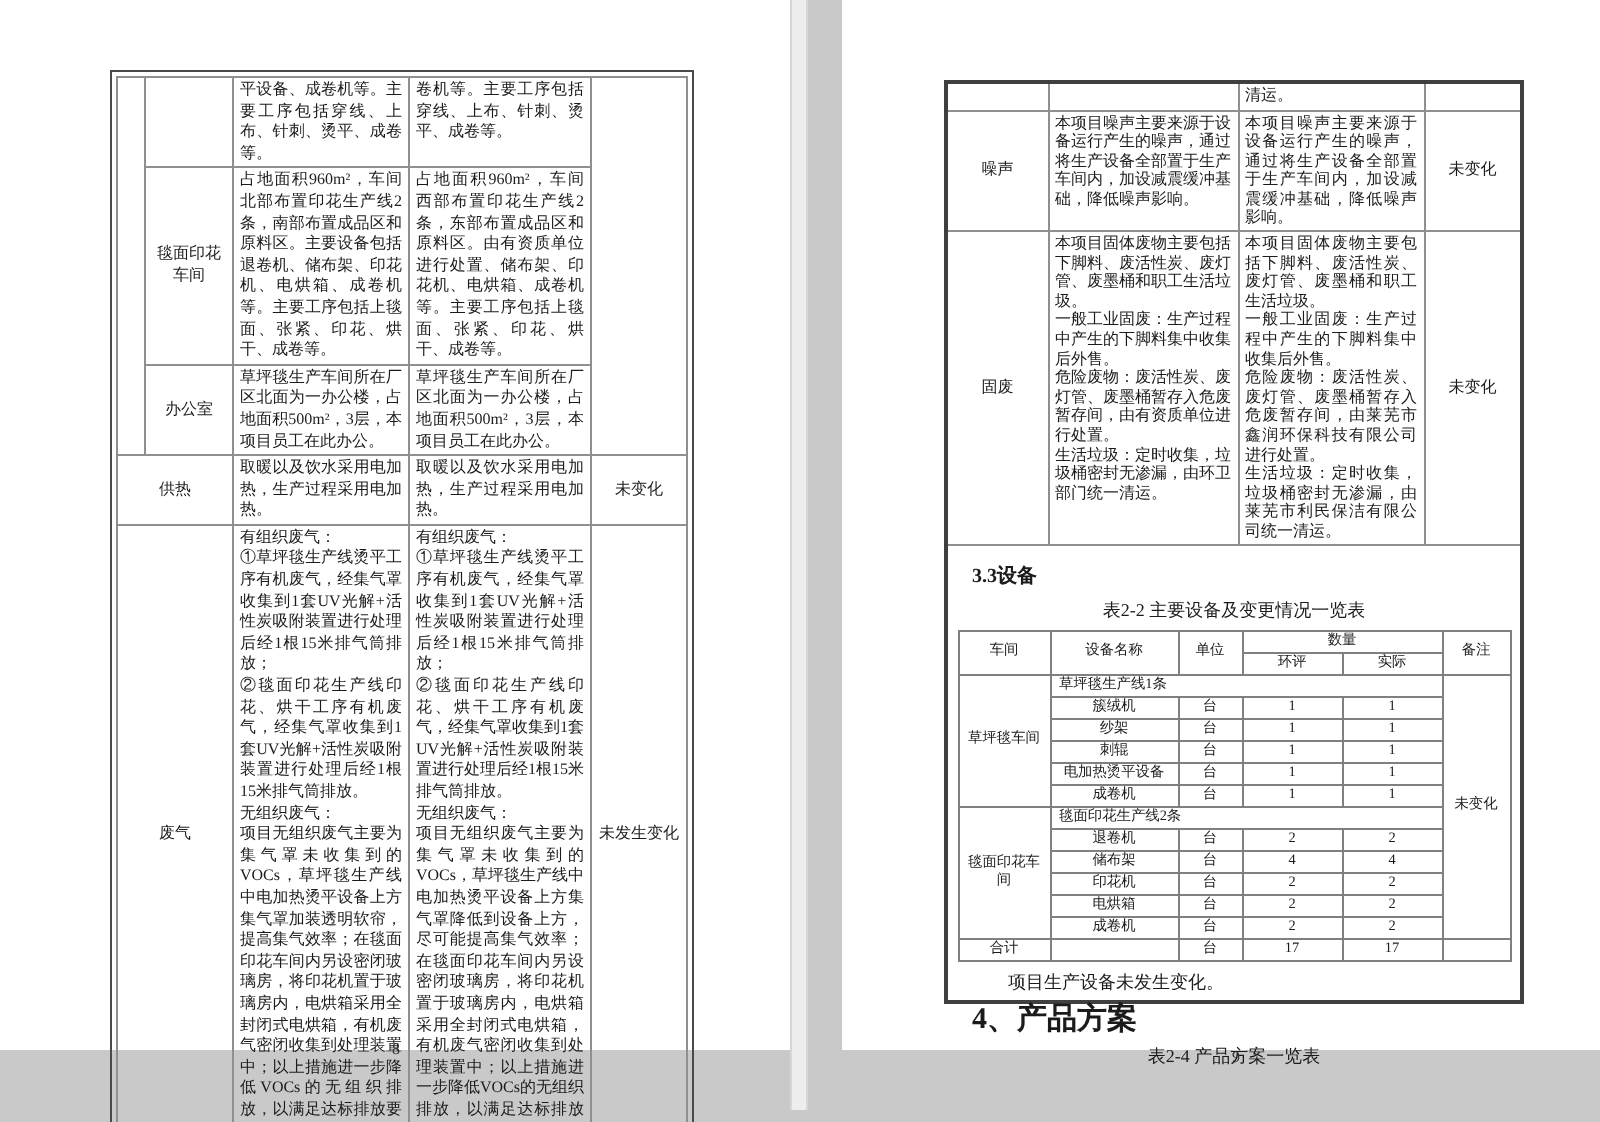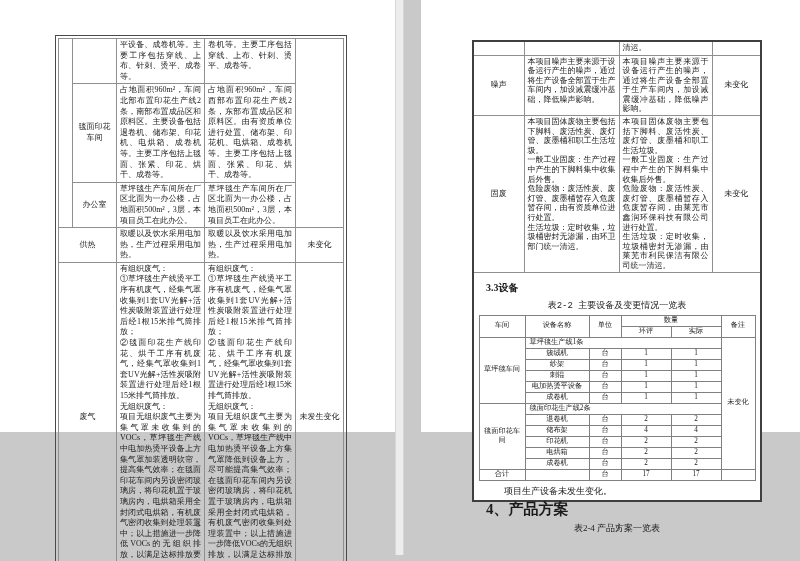--- a/index.html
+++ b/index.html
@@ -2,21 +2,21 @@
 <html><head>
 <meta charset="utf-8">
 <style>
   html,body{margin:0;padding:0;}
   body{
     width:800px;height:561px;position:relative;overflow:hidden;
     background:#c9c9c9;
     font-family:"Liberation Serif","DejaVu Serif",serif;
     color:#1b1b1b;
   }
-  .page{position:absolute;top:0;height:432px;background:#ffffff;}
+  .page{position:absolute;top:0;height:525px;background:#ffffff;}
   #page-left{left:0;width:395px;}
   #page-right{left:421px;width:396px;}
   .page-gap{position:absolute;left:395px;top:0;width:9px;height:555px;background:#ededed;
     border-left:1px solid #d6d6d6;border-right:1px solid #d6d6d6;box-sizing:border-box;}
 
   
   #tbl8{position:absolute;left:58px;top:38px;width:285px;border-collapse:collapse;
     table-layout:fixed;border:1px solid #4a4a4a;outline:1px solid #4a4a4a;outline-offset:2px;}
   #tbl8 td{border:1px solid #8f8f8f;padding:1px 3px;font-size:8px;line-height:10.6px;}
   .cell-label{text-align:center;vertical-align:middle;font-size:8.5px;}
@@ -27,21 +27,21 @@
   #frame9{position:absolute;left:51px;top:40px;width:290px;height:462px;
     border:2px solid #3f3f3f;box-sizing:border-box;background:#fff;}
   #tbl9{width:100%;border-collapse:collapse;table-layout:fixed;}
   #tbl9 td{border:1px solid #8f8f8f;padding:1px 3px;font-size:8px;line-height:9.6px;}
   #tbl9 tr:first-child td{border-top:none;}
   #tbl9 td:first-child{border-left:none;}
   #tbl9 td:last-child{border-right:none;}
 
   .h33{margin:8px 0 3px 12px;font-size:10px;font-weight:bold;}
   .para{margin:0 12px;font-size:9px;line-height:13px;text-align:justify;text-indent:2em;}
-  .tbl-title{text-align:center;font-size:9px;margin:4px 0 3px;font-family:Liberation Mono, monospace;}
+  .tbl-title{text-align:center;font-size:9px;margin:4px 0 3px;}
   #tbl22{margin:0 auto;width:276px;border-collapse:collapse;table-layout:fixed;
     font-size:7.2px;border:1px solid #333;}
   #tbl22 td{border:1px solid #808080;text-align:center;padding:0 1px;height:10px;line-height:9.4px;}
   #tbl22 .line-cell{text-align:left;padding-left:4px;}
   .note{margin:4px 12px 0;font-size:9px;text-indent:2em;line-height:12px;}
   .h4{margin:3px 0 2px 12px;font-size:15px;font-weight:bold;}
   .tbl-title2{text-align:center;font-size:9px;margin:3px 0;}
 
   .pagenum{position:absolute;font-size:8px;color:#333;}
   #pn8{left:196px;top:520px;}

